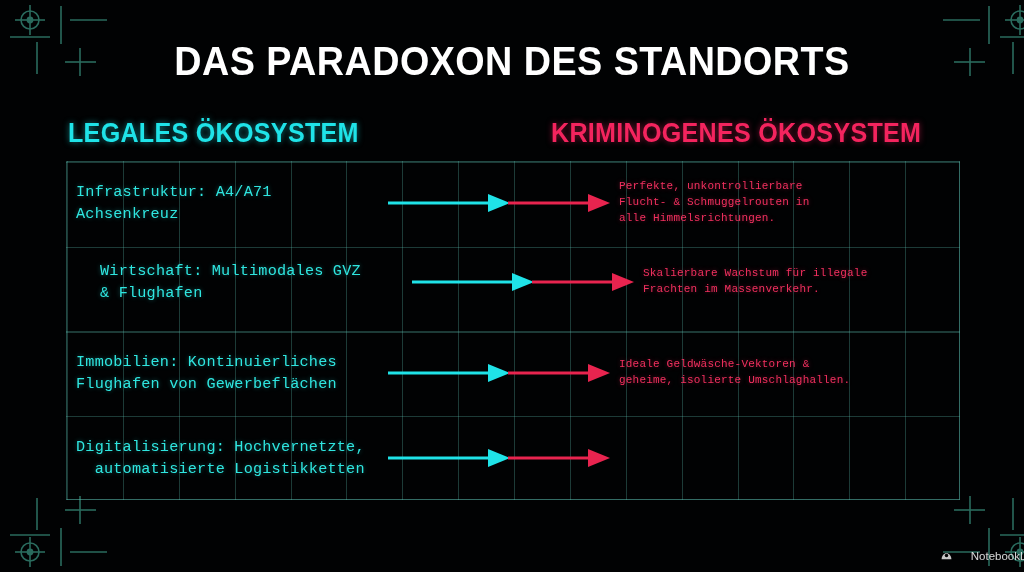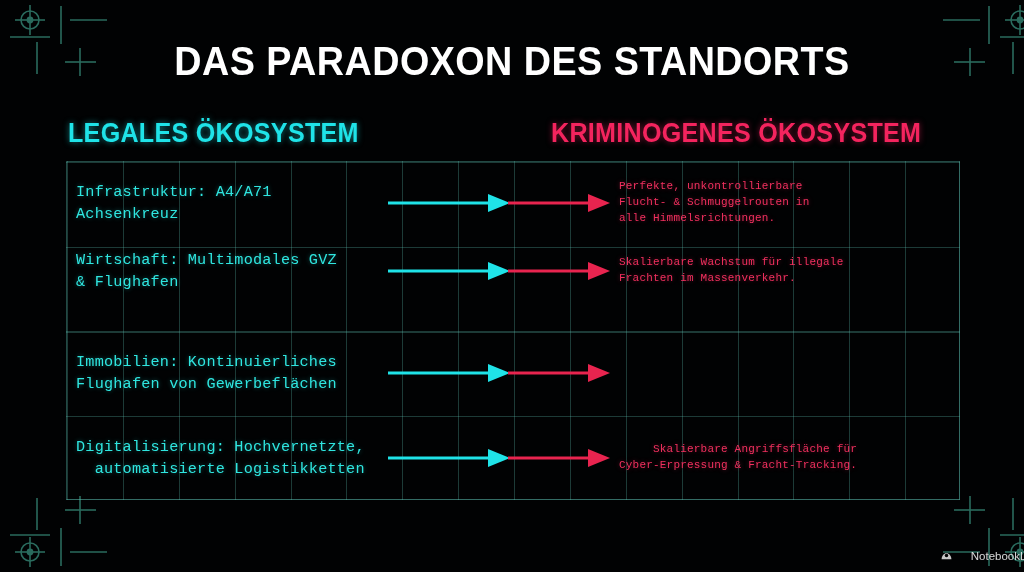--- a/index.html
+++ b/index.html
@@ -239,21 +239,21 @@
         <polygon points="100,1 122,10 100,19" fill="#1fe3e8"></polygon>
         <line x1="120" y1="10" x2="204" y2="10" stroke="#e8244f" stroke-width="3"></line>
         <polygon points="200,1 222,10 200,19" fill="#e8244f"></polygon>
       </svg>
     </div>
     <div class="cell-right">Perfekte, unkontrollierbare
 Flucht- &amp; Schmuggelrouten in
 alle Himmelsrichtungen.</div>
   </div>
 
-  <div class="row" style="top:229px;">
+  <div class="row" style="top:240px;margin-left:24px;">
     <div class="cell-left">Wirtschaft: Multimodales GVZ
 &amp; Flughafen</div>
     <div class="arrows">
       <svg width="222" height="20" viewBox="0 0 222 20">
         <line x1="0" y1="10" x2="104" y2="10" stroke="#1fe3e8" stroke-width="3"></line>
         <polygon points="100,1 122,10 100,19" fill="#1fe3e8"></polygon>
         <line x1="120" y1="10" x2="204" y2="10" stroke="#e8244f" stroke-width="3"></line>
         <polygon points="200,1 222,10 200,19" fill="#e8244f"></polygon>
       </svg>
     </div>
@@ -265,35 +265,35 @@
     <div class="cell-left">Immobilien: Kontinuierliches
 Flughafen von Gewerbeflächen</div>
     <div class="arrows">
       <svg width="222" height="20" viewBox="0 0 222 20">
         <line x1="0" y1="10" x2="104" y2="10" stroke="#1fe3e8" stroke-width="3"></line>
         <polygon points="100,1 122,10 100,19" fill="#1fe3e8"></polygon>
         <line x1="120" y1="10" x2="204" y2="10" stroke="#e8244f" stroke-width="3"></line>
         <polygon points="200,1 222,10 200,19" fill="#e8244f"></polygon>
       </svg>
     </div>
+    <div class="cell-right">Ideale Geldwäsche-Vektoren &amp;
+geheime, isolierte Umschlaghallen.</div>
   </div>
 
   <div class="row" style="top:415.25px;text-align:right;">
     <div class="cell-left">Digitalisierung: Hochvernetzte,
 automatisierte Logistikketten</div>
     <div class="arrows">
       <svg width="222" height="20" viewBox="0 0 222 20">
         <line x1="0" y1="10" x2="104" y2="10" stroke="#1fe3e8" stroke-width="3"></line>
         <polygon points="100,1 122,10 100,19" fill="#1fe3e8"></polygon>
         <line x1="120" y1="10" x2="204" y2="10" stroke="#e8244f" stroke-width="3"></line>
         <polygon points="200,1 222,10 200,19" fill="#e8244f"></polygon>
       </svg>
     </div>
-    <div class="cell-right">Skalierbare Angriffsfläche für
-Cyber-Erpressung &amp; Fracht-Tracking.</div>
   </div>
 
   <div id="watermark">
     <svg class="wm-mark" width="13" height="13" viewBox="0 0 24 24">
       <path d="M3 19c0-6 4-11 9-11 5 0 9 5 9 11H3z" fill="#d8d8d8"></path>
       <circle cx="12" cy="12" r="3.2" fill="#010203"></circle>
     </svg>
     <span>NotebookLM</span>
   </div>
 

